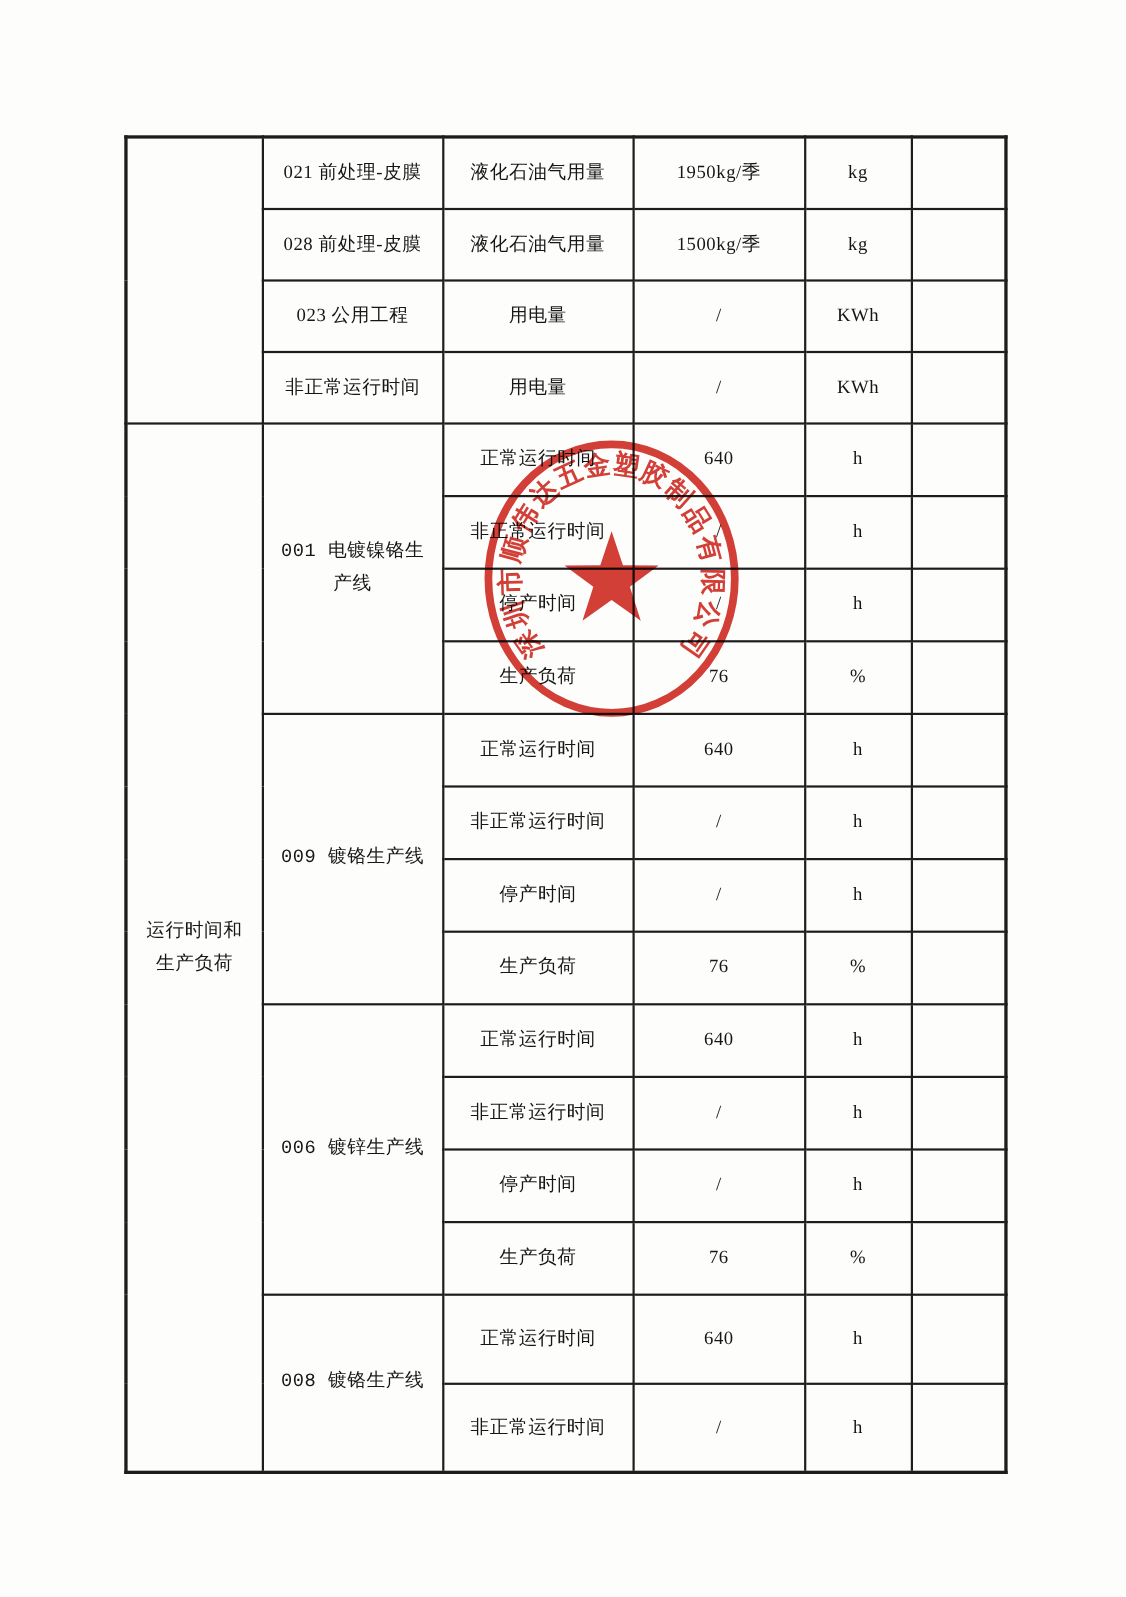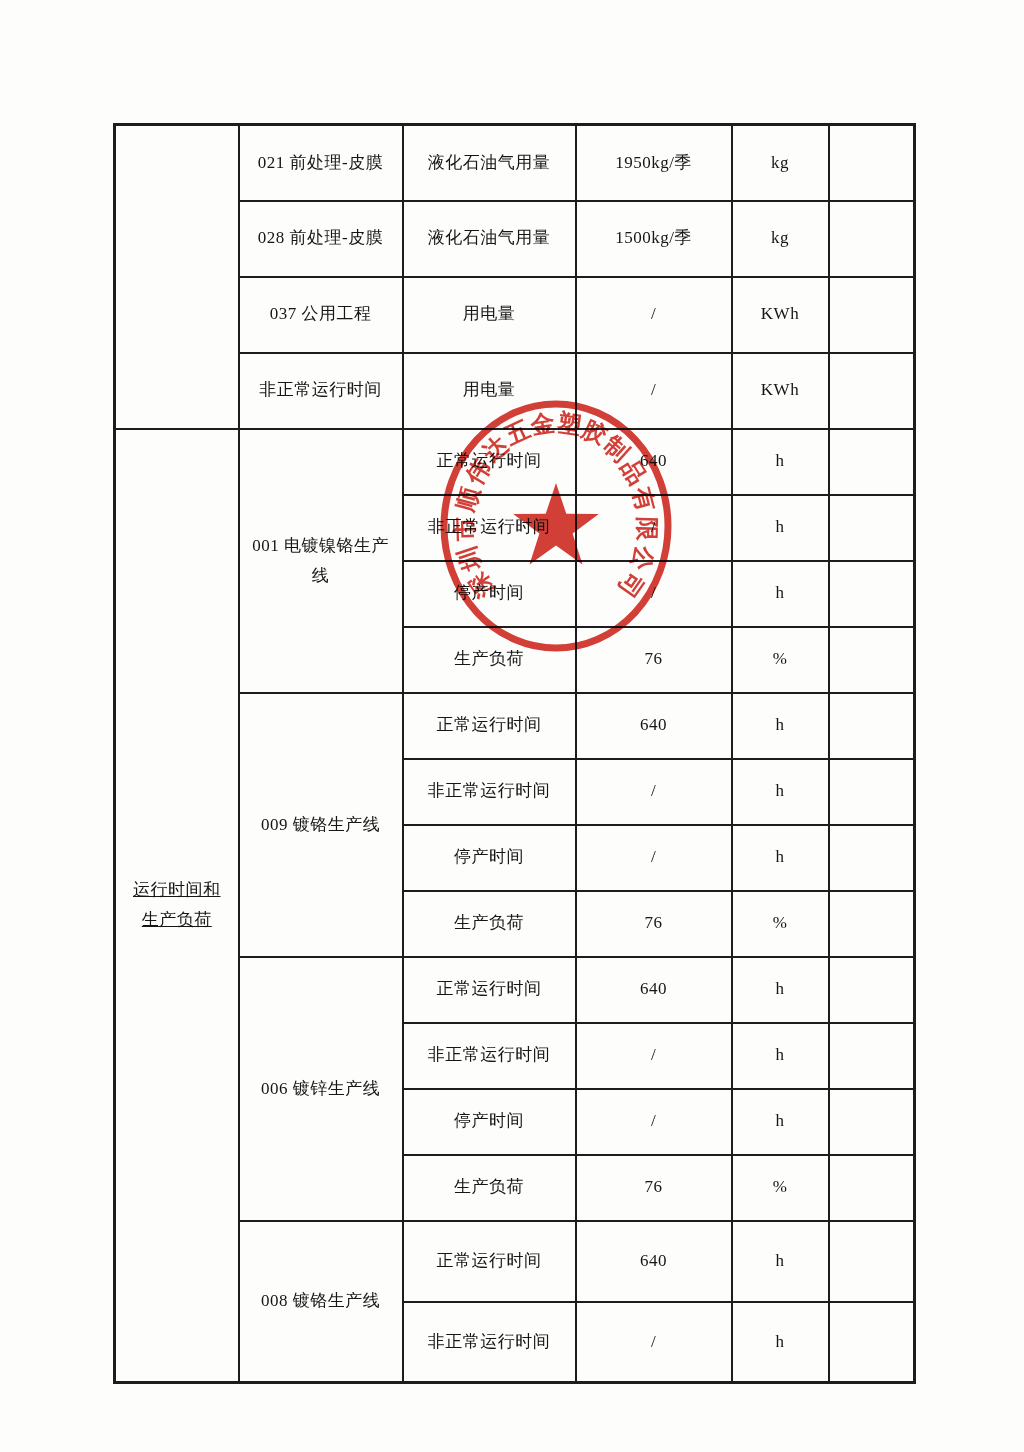--- a/index.html
+++ b/index.html
@@ -16,25 +16,25 @@
     border-collapse:collapse;table-layout:fixed;
     border:3px solid #1d1d1d;
   }
   table.report td{
     border:2px solid #1d1d1d;
     text-align:center;vertical-align:middle;
     font-size:17px;line-height:1.55;
     padding:2px 4px;
     letter-spacing:0.5px;
   }
-  tr.r65{height:76px;}
+  tr.r65{height:65px;}
   tr.r66{height:66px;}
   tr.r81{height:81px;}
-  .wrap5{display:inline-block;width:90px;word-break:break-all;line-height:1.8;text-decoration:underline;}
-  .linewrap{display:inline-block;max-width:142px;word-break:break-all;line-height:1.75;}
+  .wrap5{display:inline-block;width:90px;word-break:break-all;line-height:1.8;}
+  .linewrap{display:inline-block;max-width:142px;word-break:break-all;line-height:1.75;font-family:Liberation Mono, monospace;}
   .seal{
     position:absolute;left:426px;top:386px;width:260px;height:280px;
     mix-blend-mode:multiply;opacity:0.92;
     pointer-events:none;z-index:5;
   }
   .seal text{
     font-family:"Liberation Serif","DejaVu Serif",serif;
     font-weight:bold;font-size:24px;
   }
 </style>
@@ -62,21 +62,21 @@
         <td></td>
       </tr>
       <tr class="r65">
         <td>028 前处理-皮膜</td>
         <td>液化石油气用量</td>
         <td>1500kg/季</td>
         <td>kg</td>
         <td></td>
       </tr>
       <tr class="r65">
-        <td>037 公用工程</td>
+        <td>023 公用工程</td>
         <td>用电量</td>
         <td>/</td>
         <td>KWh</td>
         <td></td>
       </tr>
       <tr class="r65">
         <td>非正常运行时间</td>
         <td>用电量</td>
         <td>/</td>
         <td>KWh</td>

